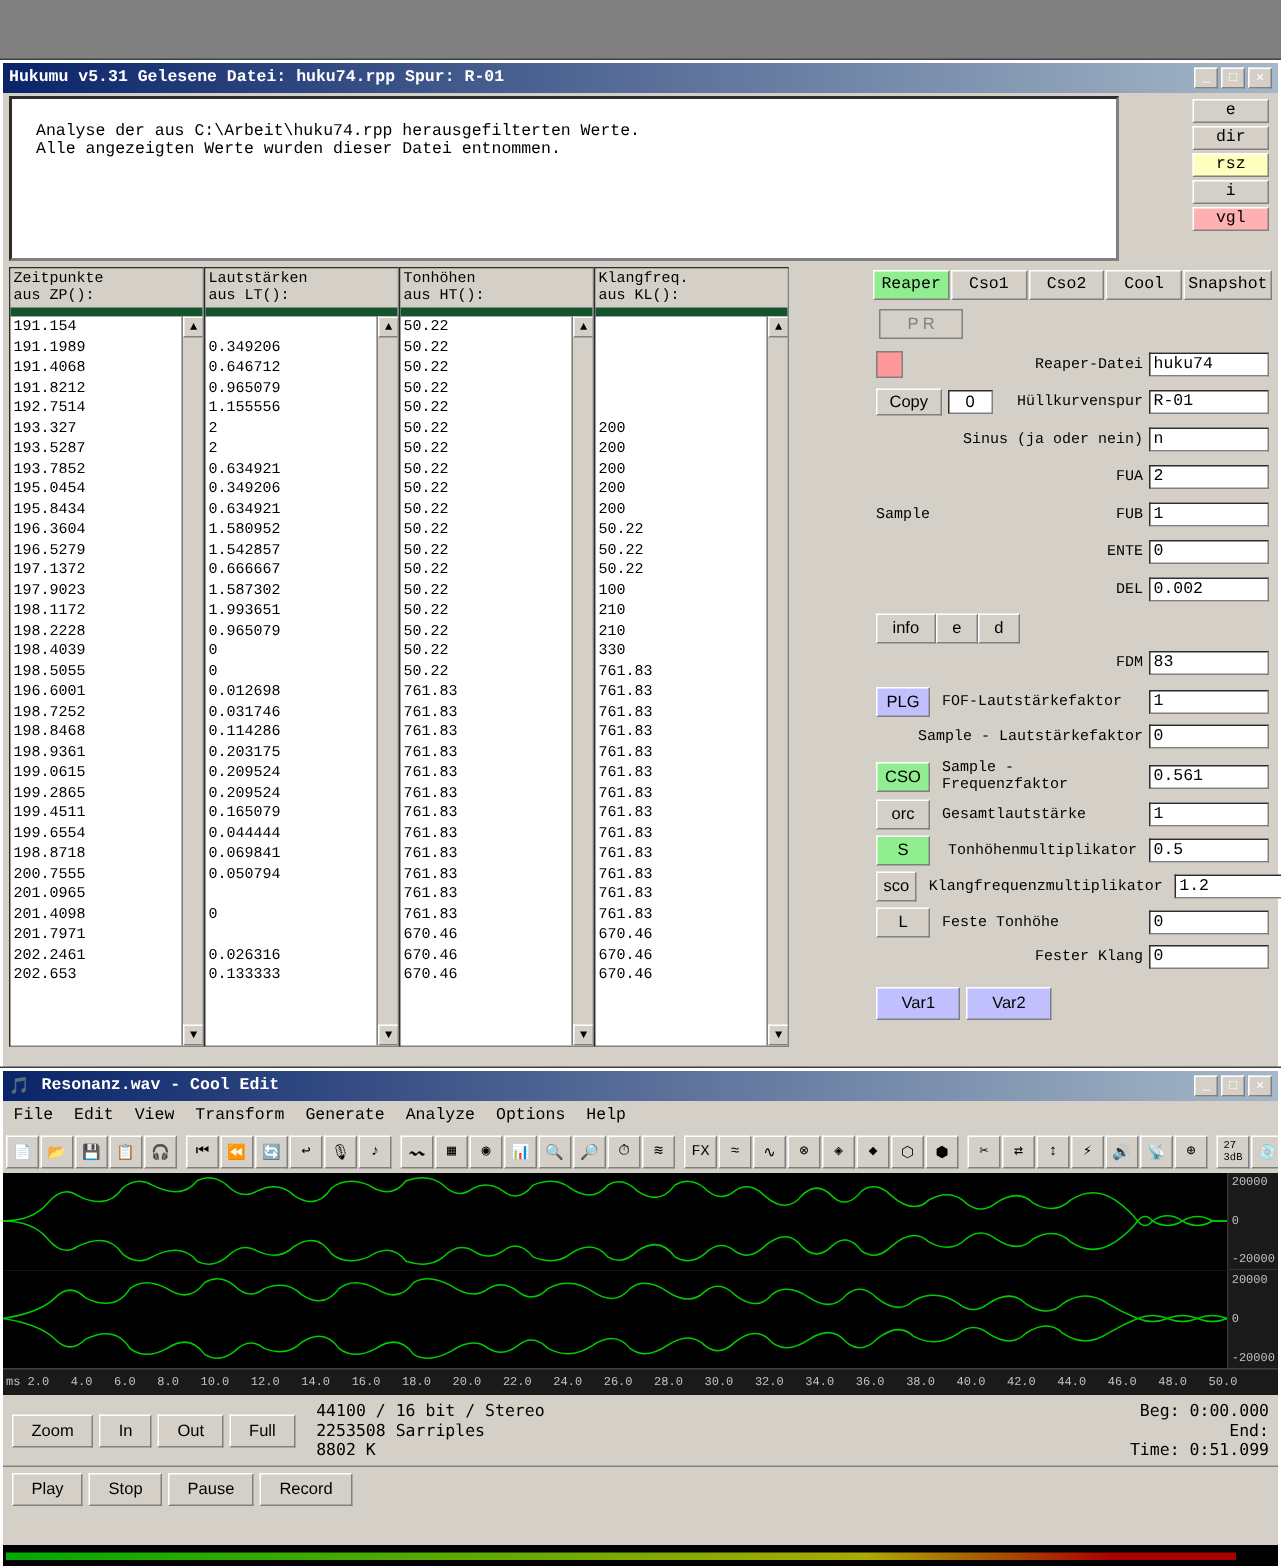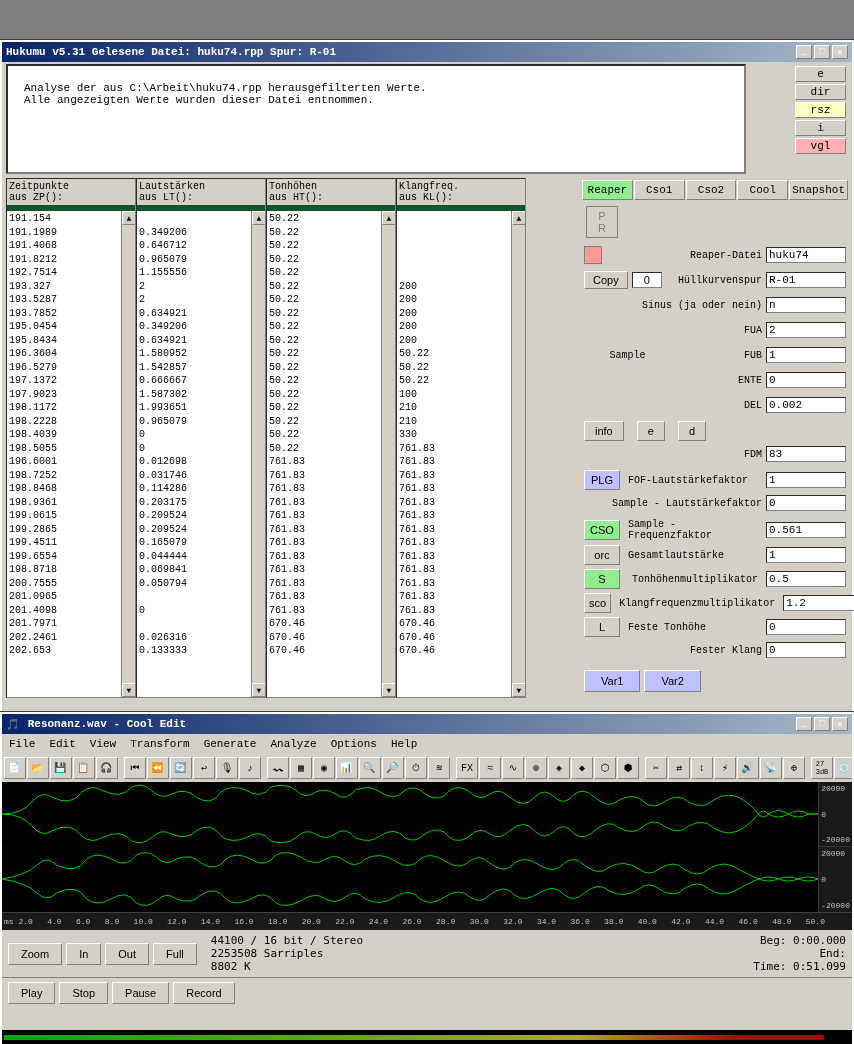--- a/index.html
+++ b/index.html
@@ -175,21 +175,21 @@
 
     
     .pr-btn {
       margin: 2px;
       padding: 3px 8px;
       background: #d4d0c8;
       border: 1px solid #808080;
       font-size: 11px;
       cursor: pointer;
       color: #808080;
-      width: 32px;
+      width: 56px;
     }
 
     
     .form-section {
       padding: 2px 4px;
     }
     .form-row {
       display: flex;
       align-items: center;
       margin-bottom: 3px;
@@ -597,37 +597,37 @@
         <span class="form-label">Sinus (ja oder nein)</span>
         <input class="form-value" value="n" style="">
       </div>
 
       <div class="form-row">
         <span class="form-label">FUA</span>
         <input class="form-value" value="2" style="">
       </div>
 
       <div class="form-row">
-        <span class="form-label" style="font-size:10px; text-align:center; flex:1; padding-right:4px;">Sample</span>
+        <span class="form-label" style="font-size:10px; text-align:left; flex:1; padding-right:4px;">Sample</span>
         <span class="form-label">FUB</span>
         <input class="form-value" value="1" style="">
       </div>
 
 
       <div class="form-row">
         <span class="form-label">ENTE</span>
         <input class="form-value" value="0" style="">
       </div>
 
       <div class="form-row">
         <span class="form-label">DEL</span>
         <input class="form-value" value="0.002" style="">
       </div>
 
-      <div style="display:flex; align-items:center; gap:13px; padding: 2px 0;">
+      <div style="display:flex; align-items:center; gap:0; padding: 2px 0;">
         <button class="sample-btn side-btn-info">info</button>
         <button class="sample-btn">e</button>
         <button class="sample-btn">d</button>
       </div>
 
       <div class="form-row">
         <span class="form-label">FDM</span>
         <input class="form-value" value="83" style="">
       </div>
 

